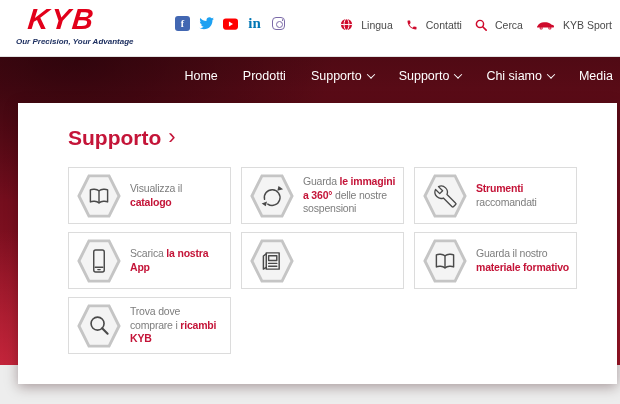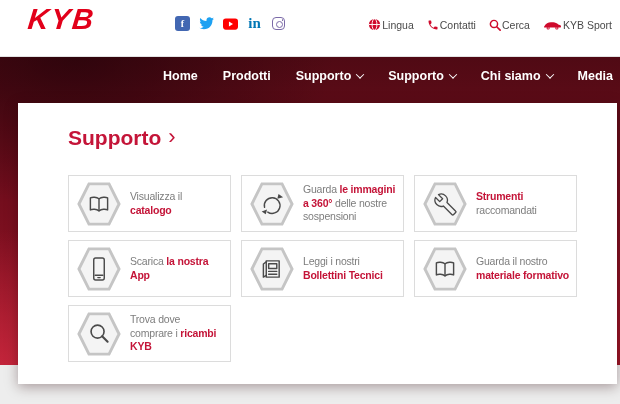--- a/index.html
+++ b/index.html
@@ -15,58 +15,59 @@
 
   .social { position:absolute; left:175px; top:16px; display:flex; gap:9px; align-items:center; }
   .soc { width:15px; height:15px; display:flex; align-items:center; justify-content:center; cursor:pointer; }
   .fb { background:#4267b2; border-radius:3px; color:#fff; font-size:10px; font-weight:bold; font-family:"Liberation Serif", serif; }
   .li { color:#0077b5; font-weight:bold; font-size:15px;font-family:Liberation Serif, serif; }
   .ig { width:13px; height:13px; border:1.5px solid #7b6aa8; border-radius:4px; position:relative; }
   .ig::before { content:""; position:absolute; left:2.5px; top:2.5px; width:5px; height:5px; border:1.2px solid #7b6aa8; border-radius:50%; }
   .ig::after { content:""; position:absolute; right:1px; top:1px; width:1.5px; height:1.5px; background:#7b6aa8; border-radius:50%; }
 
   .utility { position:absolute; right:8px; top:18px; display:flex; gap:13px; align-items:center; }
-  .util-item { display:flex; align-items:center; gap:1px; font-size:10.5px; color:#4a4a4a; cursor:pointer; white-space:nowrap; }
+  .util-item { display:flex; align-items:center; gap:8px; font-size:10.5px; color:#4a4a4a; cursor:pointer; white-space:nowrap; }
 
   
   .hero { position:absolute; top:57px; left:0; width:620px; height:308px; z-index:1;
     background:
       radial-gradient(90% 80% at 2% 100%, rgba(228,50,75,0.55), rgba(228,50,75,0) 55%),
       radial-gradient(70% 80% at 12% 0%, rgba(20,0,6,0.55), rgba(20,0,6,0) 60%),
       linear-gradient(to bottom, #500a14 0%, #6f0d1c 40%, #9c1527 100%);
   }
   .nav { position:absolute; top:57px; left:0; width:620px; height:38px; display:flex; justify-content:flex-end; align-items:center; gap:25px; padding-right:7px; z-index:4; }
-  .nav-item { color:#ffffff; font-size:12.5px; display:flex; align-items:center; gap:6px; cursor:pointer; white-space:nowrap;font-weight:bold; }
+  .nav-item { color:#ffffff; font-size:12.5px; display:flex; align-items:center; gap:6px; cursor:pointer; white-space:nowrap; }
   .chev { width:6px; height:6px; border-right:1.5px solid #fff; border-bottom:1.5px solid #fff; transform:rotate(45deg) translate(-1px,-1px); display:inline-block; }
 
   
   .card { position:absolute; left:18px; top:103px; width:599px; height:281px; background:#ffffff; box-shadow:0 3px 12px rgba(40,0,8,0.35); z-index:5; }
   .card-title-row { position:absolute; left:50px; top:23px; display:flex; align-items:center; gap:7px; cursor:pointer; }
   .card-title { font-size:21px; font-weight:bold; color:#c41438; }
   .card-title-arrow { font-size:22px; color:#c41438; font-weight:normal; line-height:1; margin-top:-2px; }
 
-  .grid { position:absolute; left:50px; top:72px; display:grid; grid-template-columns:repeat(3,163px); grid-auto-rows:57px; gap:8px 10px; }
+  .grid { position:absolute; left:50px; top:64px; display:grid; grid-template-columns:repeat(3,163px); grid-auto-rows:57px; gap:8px 10px; }
   .tile { border:1px solid #dcdcdc; background:#fff; display:flex; align-items:center; padding:0 5px 0 8px; gap:9px; cursor:pointer; }
   .tile svg { flex:0 0 auto; }
   .tile-text { font-size:10.5px; line-height:1.32; color:#7d7d7d; letter-spacing:-0.2px; }
   .hl { color:#c41438; font-weight:bold; }
 
   .hex { fill:#f4f4f4; stroke:#c5c5c5; stroke-width:3; }
   .glyph { fill:none; stroke:#4a4a4a; stroke-width:1.5; stroke-linecap:round; stroke-linejoin:round; }
 </style>
 </head>
 <body>
 
 <div class="page">
 
   <div class="hero"></div>
 
   <div class="topbar">
     <div class="logo-wrap">
       <div class="logo-text">KYB</div>
+      <div class="tagline">Our Precision, Your Advantage</div>
     </div>
 
     <div class="social">
       <div class="soc fb">f</div>
       <div class="soc">
         <svg width="15" height="13" viewBox="0 0 24 20">
             <path fill="#1da1f2" d="M24 2.4c-.9.4-1.8.7-2.8.8 1-.6 1.8-1.6 2.1-2.7-.9.6-2 1-3.1 1.2C19.3.7 18.1.1 16.7.1c-2.6 0-4.8 2.1-4.8 4.8 0 .4 0 .7.1 1.1C8 5.8 4.5 3.9 2.1 1c-.4.7-.6 1.6-.6 2.4 0 1.7.8 3.1 2.1 4-.8 0-1.5-.2-2.2-.6v.1c0 2.3 1.6 4.2 3.8 4.7-.4.1-.8.2-1.3.2-.3 0-.6 0-.9-.1.6 1.9 2.4 3.3 4.5 3.3-1.6 1.3-3.7 2-6 2-.4 0-.8 0-1.1-.1 2.1 1.4 4.7 2.2 7.4 2.2 8.9 0 13.7-7.4 13.7-13.7v-.6c.9-.7 1.7-1.5 2.5-2.4z"></path>
           </svg>
       </div>
       <div class="soc">
@@ -196,21 +197,20 @@
       <div class="tile">
         <svg width="44" height="48" viewBox="0 0 46 50">
           <polygon class="hex" points="2,25 12.5,4 33.5,4 44,25 33.5,46 12.5,46"></polygon>
           <g class="glyph" stroke-width="1.3">
             <path d="M17 17.5l-3 2.3v13.7l3-1.8"></path>
             <rect x="17" y="16.5" width="13.5" height="17"></rect>
             <rect x="19.5" y="19.5" width="8.5" height="5"></rect>
             <path d="M19.5 27.5h8.5M19.5 30.5h8.5"></path>
           </g>
         </svg>
-        <div class="tile-text"><span>Leggi i nostri </span><span class="hl">Bollettini Tecnici</span><span></span></div>
       </div>
 
       <div class="tile">
         <svg width="44" height="48" viewBox="0 0 46 50">
           <polygon class="hex" points="2,25 12.5,4 33.5,4 44,25 33.5,46 12.5,46"></polygon>
           <g class="glyph">
             <path d="M23 19.5c-2.6-1.8-6.8-2-9-.9v12.6c2.2-1.1 6.4-.9 9 .9 2.6-1.8 6.8-2 9-.9V18.6c-2.2-1.1-6.4-.9-9 .9z"></path>
             <path d="M23 19.5v12.6"></path>
           </g>
         </svg>

